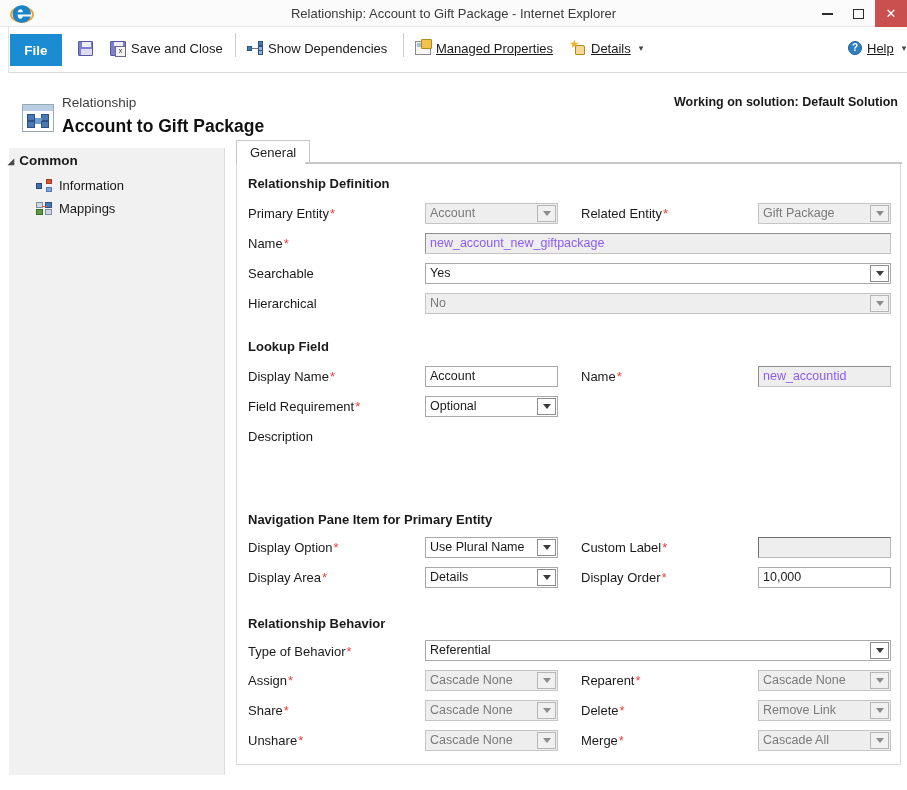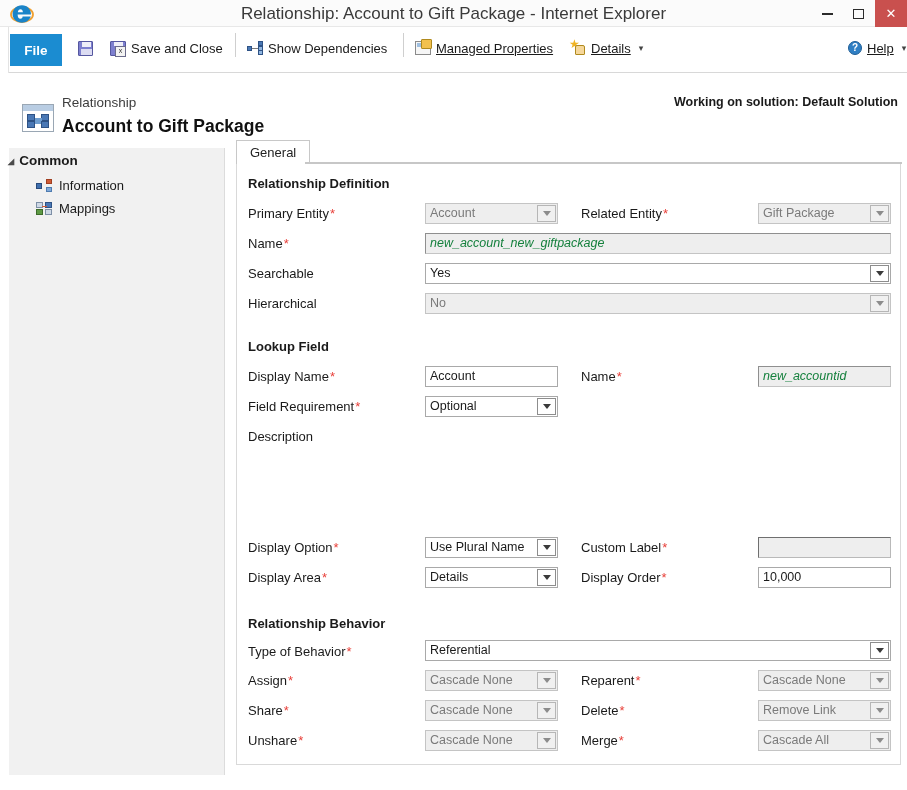--- a/index.html
+++ b/index.html
@@ -16,21 +16,21 @@
     position: absolute; left: 0; top: 0; width: 907px; height: 27px;
     background: #fbfbfb;
     border-bottom: 1px solid #e8e8e8;
   }
   .ie-logo {
     position: absolute; left: 10px; top: 2px; width: 24px; height: 24px;
   }
   .title-text {
     position: absolute; left: 0; top: 0; width: 907px; height: 27px;
     line-height: 27px; text-align: center;
-    font-size: 17px; color: #3a3a3a;
+    font-size: 13px; color: #3a3a3a;
   }
   .win-btn {
     position: absolute; top: 0; height: 27px; width: 30px;
     display: flex; align-items: center; justify-content: center;
     font-size: 13px; color: #2b2b2b; cursor: default;
   }
   .win-min { left: 812px; }
   .win-max { left: 843px; }
   .win-close { left: 875px; width: 32px; background: #c9504e; color: #ffffff; }
   .bar-glyph { display:block; width:11px; height:2px; background:#2b2b2b; }
@@ -182,21 +182,21 @@
 
   
   .ctl {
     position: absolute; height: 21px;
     border: 1px solid #a9a9a9; background: #ffffff;
     font-size: 12.5px; color: #1a1a1a;
     line-height: 19px; padding-left: 4px;
     white-space: nowrap; overflow: hidden;
   }
   .ctl.disabled { background: #eeeeee; color: #7a7a7a; border: 1px solid #c4c4c4; }
-  .ctl.readonly-dark { background: #eeeeee; color: #15803d; border-top: 1px solid #8f8f8f; border-left: 1px solid #8f8f8f; border-right:1px solid #c4c4c4; border-bottom:1px solid #c4c4c4;font-style:italic; }
+  .ctl.readonly-dark { background: #eeeeee; color: #8b5cf6; border-top: 1px solid #8f8f8f; border-left: 1px solid #8f8f8f; border-right:1px solid #c4c4c4; border-bottom:1px solid #c4c4c4; }
   .ctl.blankfield { background: #eeeeee; border-top: 1px solid #6f6f6f; border-left: 1px solid #6f6f6f; border-right:1px solid #b9b9b9; border-bottom:1px solid #b9b9b9; }
 
   .ddarrow {
     position: absolute; right: 1px; top: 1px; width: 19px; height: 17px;
     background: #ffffff; border: 1px solid #8d8d8d;
     display: flex; align-items: center; justify-content: center;
   }
   .ddarrow.dim { background: #f0f0f0; border: 1px solid #b6b6b6; }
   .ddarrow .chev {
     width: 0; height: 0; border-left: 4px solid transparent; border-right: 4px solid transparent;
@@ -384,20 +384,21 @@
     <span>Optional</span>
     <span class="ddarrow">
         <span class="chev"></span>
       </span>
   </div>
 
   <div class="fld-label" style="left:11px; top:265px;">
     <span>Description</span>
   </div>
 
+  <div class="section-title" style="left:11px; top:348px;">Navigation Pane Item for Primary Entity</div>
 
   <div class="fld-label" style="left:11px; top:376px;">
     <span>Display Option</span><span class="req">*</span>
   </div>
   <div class="ctl" style="left:188px; top:373px; width:133px;">
     <span>Use Plural Name</span>
     <span class="ddarrow">
         <span class="chev"></span>
       </span>
   </div>

